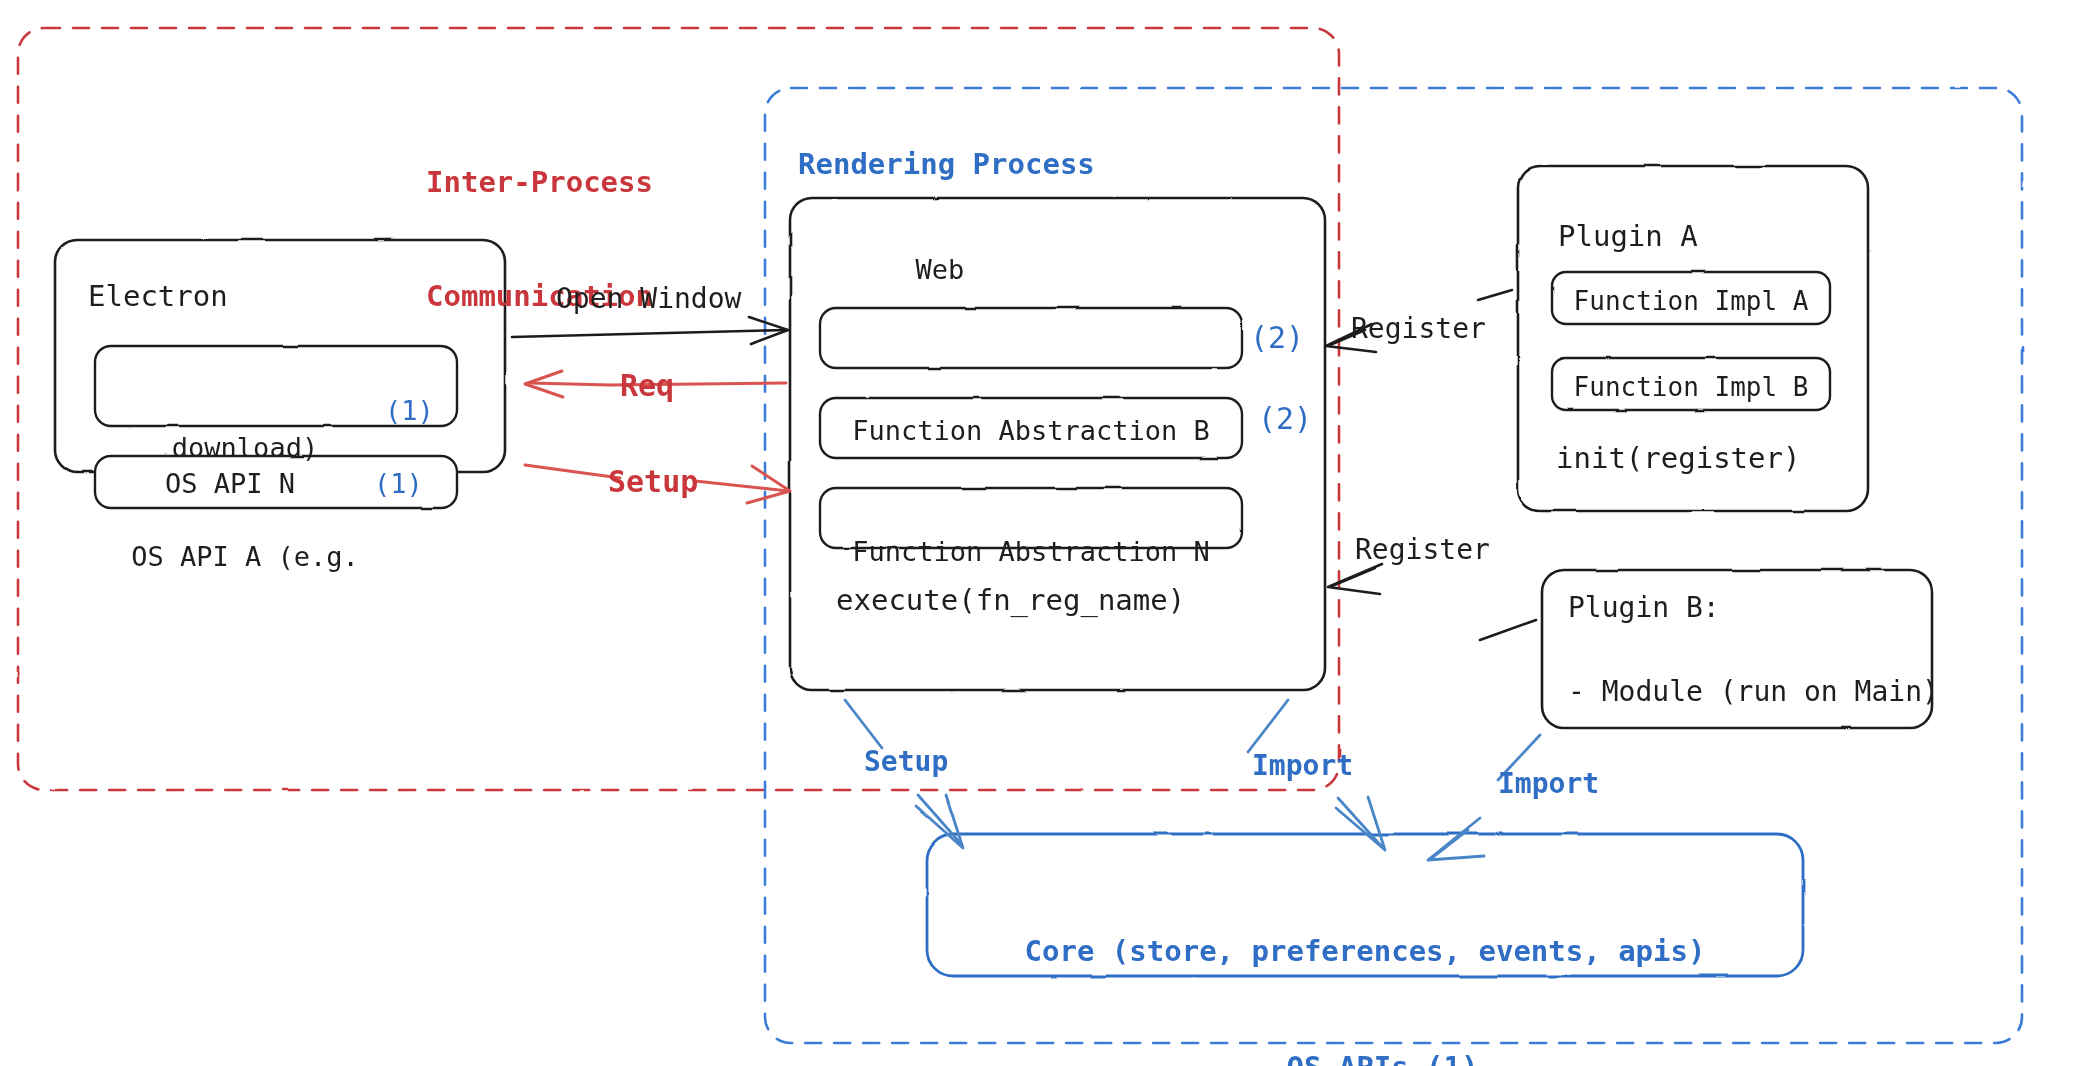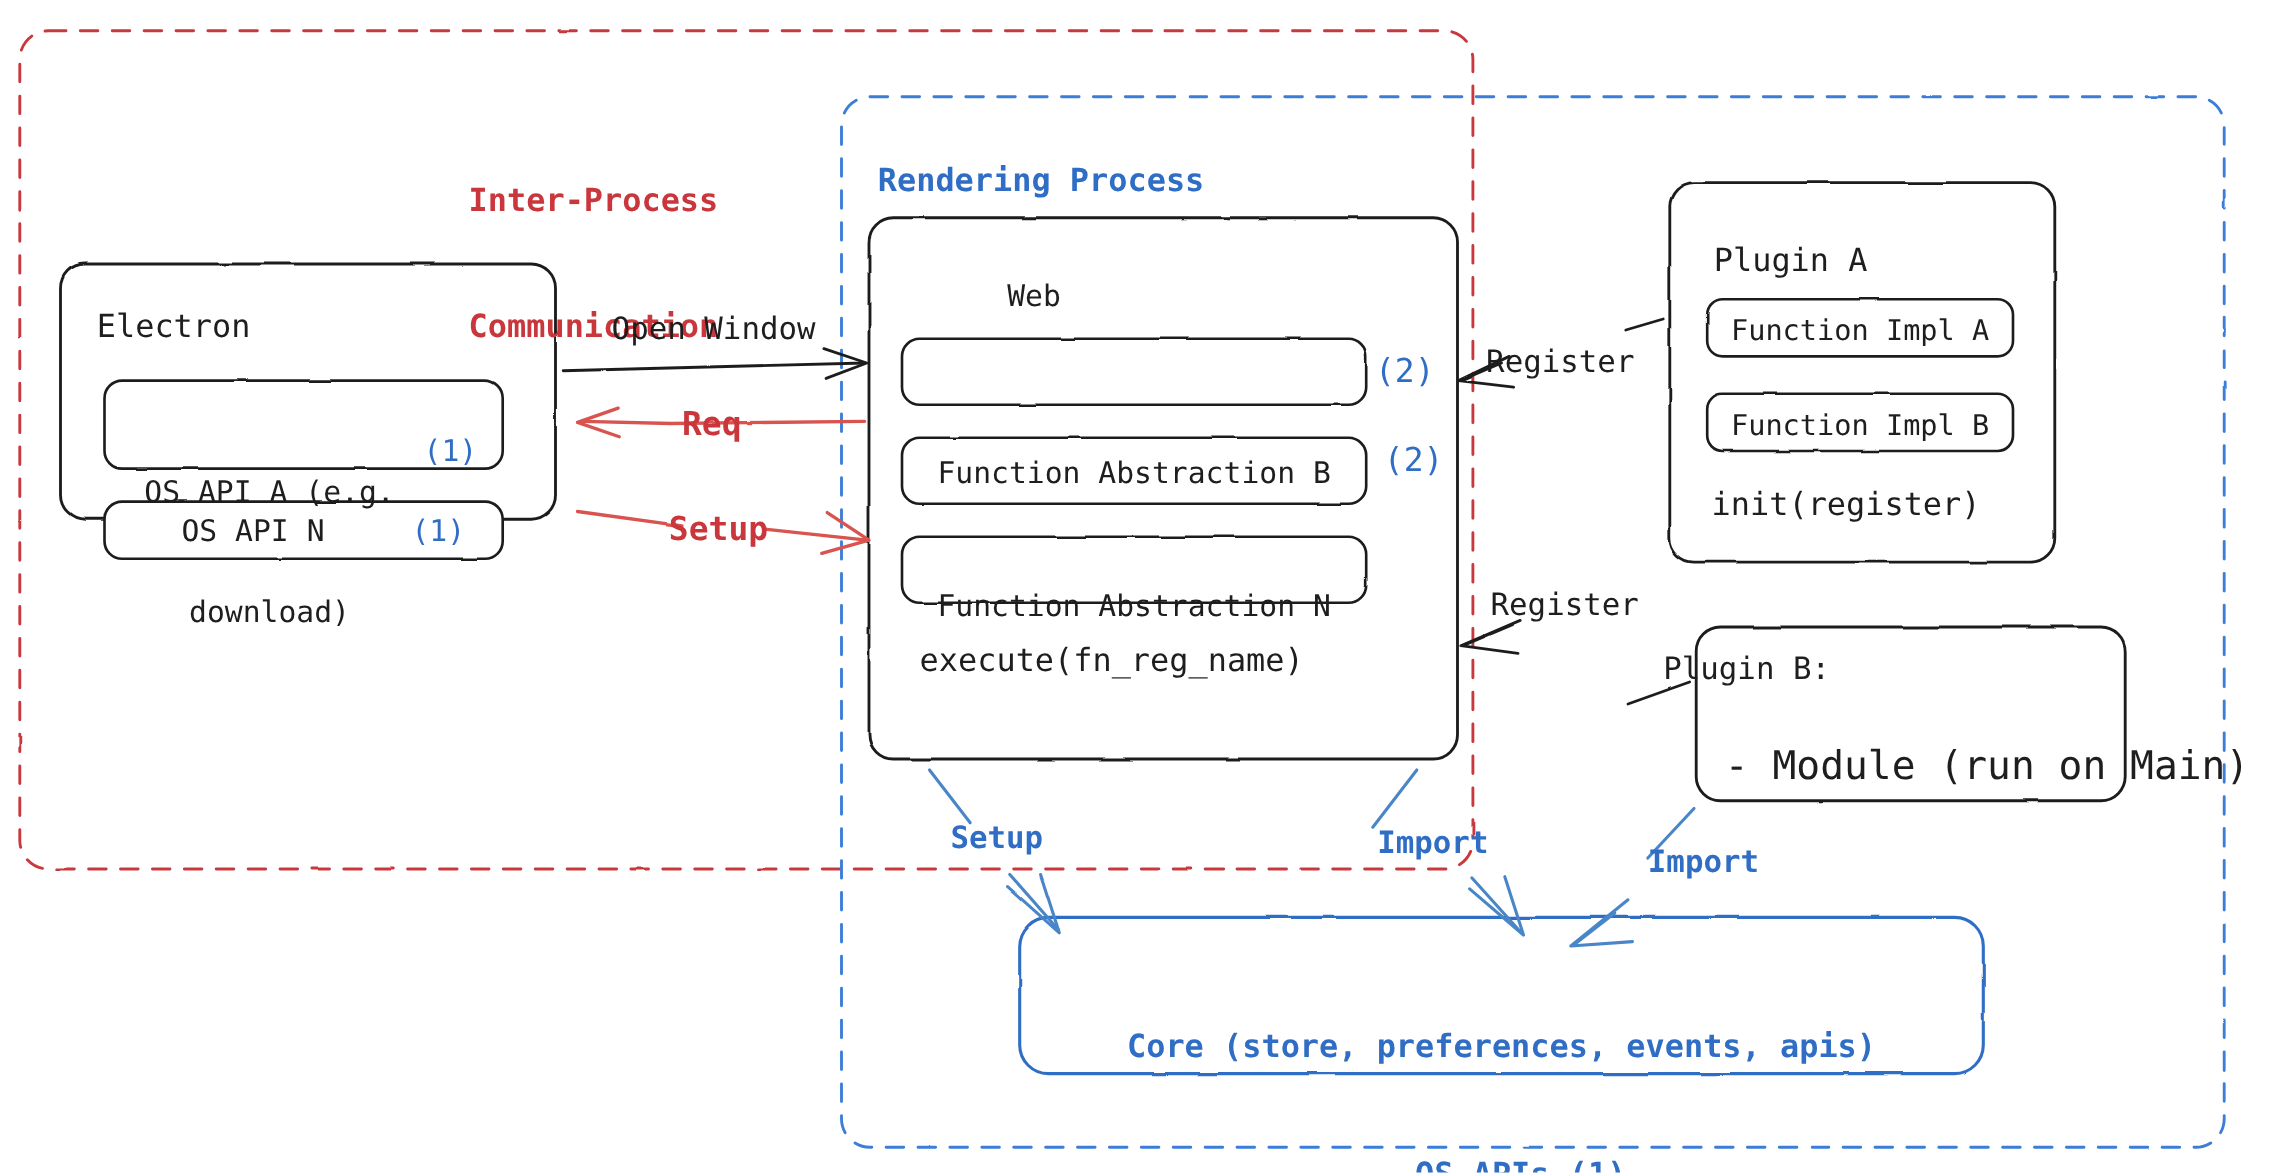--- a/index.html
+++ b/index.html
@@ -122,22 +122,22 @@
   <div class="txt red bold" style="left:426px;top:86px;font-size:29px;line-height:1.32;">
     <div>Inter-Process</div>
     <div>Communication</div>
   </div>
 
   <div class="txt blue bold" style="left:798px;top:146px;font-size:29px;">Rendering Process</div>
 
   <div class="txt dark" style="left:88px;top:278px;font-size:29px;">Electron</div>
 
   <div class="txt dark ctr" style="left:95px;top:358px;width:300px;font-size:27px;line-height:1.34;">
+    <div>download)</div>
     <div>OS API A (e.g.</div>
-    <div>download)</div>
   </div>
   <div class="txt blue" style="left:385px;top:394px;font-size:27px;">(1)</div>
 
   <div class="txt dark ctr" style="left:110px;top:467px;width:240px;font-size:27px;">OS API N</div>
   <div class="txt blue" style="left:374px;top:467px;font-size:27px;">(1)</div>
 
   <div class="txt dark ctr" style="left:880px;top:253px;width:120px;font-size:27px;">Web</div>
 
   <div class="txt blue" style="left:1250px;top:319px;font-size:30px;">(2)</div>
 
@@ -149,22 +149,22 @@
   <div class="txt dark" style="left:836px;top:582px;font-size:29px;">execute(fn_reg_name)</div>
 
   <div class="txt dark" style="left:1558px;top:218px;font-size:29px;">Plugin A</div>
 
   <div class="txt dark ctr" style="left:1556px;top:285px;width:270px;font-size:26px;">Function Impl A</div>
 
   <div class="txt dark ctr" style="left:1556px;top:371px;width:270px;font-size:26px;">Function Impl B</div>
 
   <div class="txt dark" style="left:1556px;top:440px;font-size:29px;">init(register)</div>
 
-  <div class="txt dark" style="left:1512px;top:590px;font-size:28px;">Plugin B:</div>
-  <div class="txt dark" style="left:1568px;top:674px;font-size:36px;">- Module (run on Main)</div>
+  <div class="txt dark" style="left:1568px;top:590px;font-size:28px;">Plugin B:</div>
+  <div class="txt dark" style="left:1568px;top:674px;font-size:28px;">- Module (run on Main)</div>
 
   <div class="txt blue bold ctr" style="left:927px;top:855px;width:876px;font-size:29px;line-height:1.33;">
     <div>Core (store, preferences, events, apis)</div>
     <div>- OS APIs (1)</div>
     
   </div>
 
   <div class="txt dark" style="left:556px;top:281px;font-size:28px;">Open Window</div>
 
   <div class="txt red bold" style="left:620px;top:367px;font-size:30px;">Req</div>

